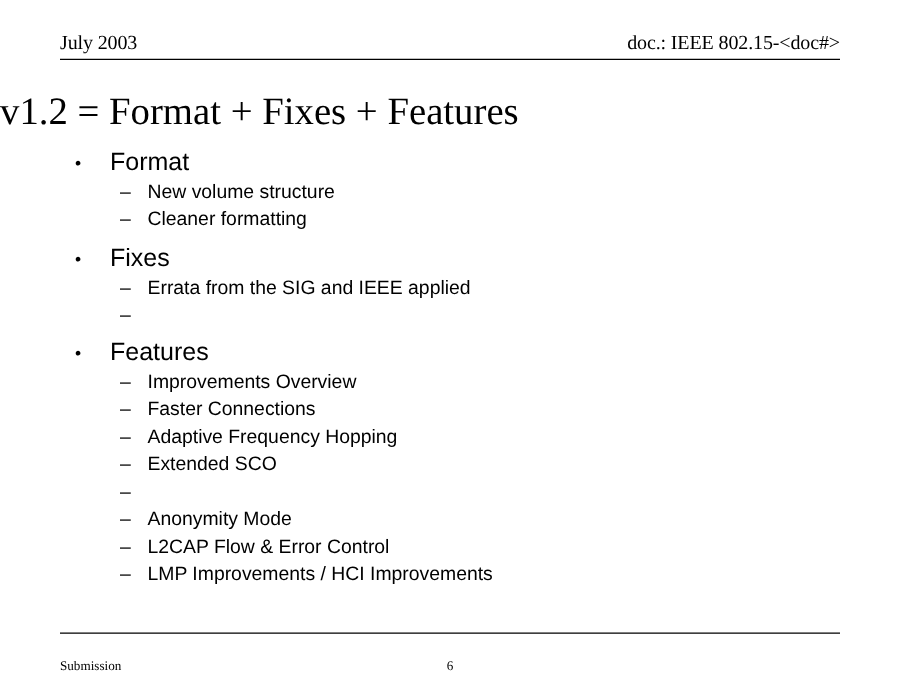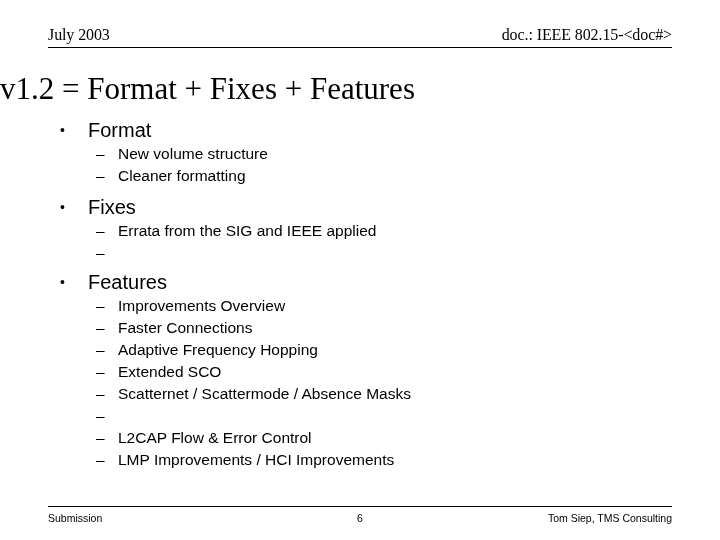--- a/index.html
+++ b/index.html
@@ -109,22 +109,22 @@
   .gap-after-sub { height: 8px; }
   .gap-features  { height: 6px; }
 
   
   .footer {
     position: absolute;
     left: 48px;
     top: 506px;
     width: 624px;
     border-top: 1.6px solid #000;
-    padding-top: 4px;
-    font-family: Liberation Sans, sans-serif;
+    padding-top: 20px;
+    font-family: Liberation Serif, serif;
     font-size: 10.5px;
     line-height: 14px;
   }
   .footer-inner {
     position: relative;
     height: 14px;
   }
   .footer-left {
     position: absolute; left: 0; top: 0;
     white-space: nowrap;
@@ -203,38 +203,37 @@
       <div class="l2">
         <span class="marker">–</span>
         <span>Adaptive Frequency Hopping</span>
       </div>
       <div class="l2">
         <span class="marker">–</span>
         <span>Extended SCO</span>
       </div>
       <div class="l2">
         <span class="marker">–</span>
-        <span>Scatternet / Scattermode / Absence Masks</span>
-      </div>
-      <div class="l2">
-        <span class="marker">–</span>
+      </div>
+      <div class="l2">
+        <span class="marker">–</span>
+        <span>Anonymity Mode</span>
       </div>
       <div class="l2">
         <span class="marker">–</span>
         <span>L2CAP Flow &amp; Error Control</span>
       </div>
       <div class="l2">
         <span class="marker">–</span>
         <span>LMP Improvements / HCI Improvements</span>
       </div>
     </div>
 
   </div>
 
   <div class="footer">
     <div class="footer-inner">
       <span class="footer-left">Submission</span>
       <span class="footer-center">6</span>
-      <span class="footer-right">Tom Siep, TMS Consulting</span>
     </div>
   </div>
 
 </div>
 
 </body></html>

